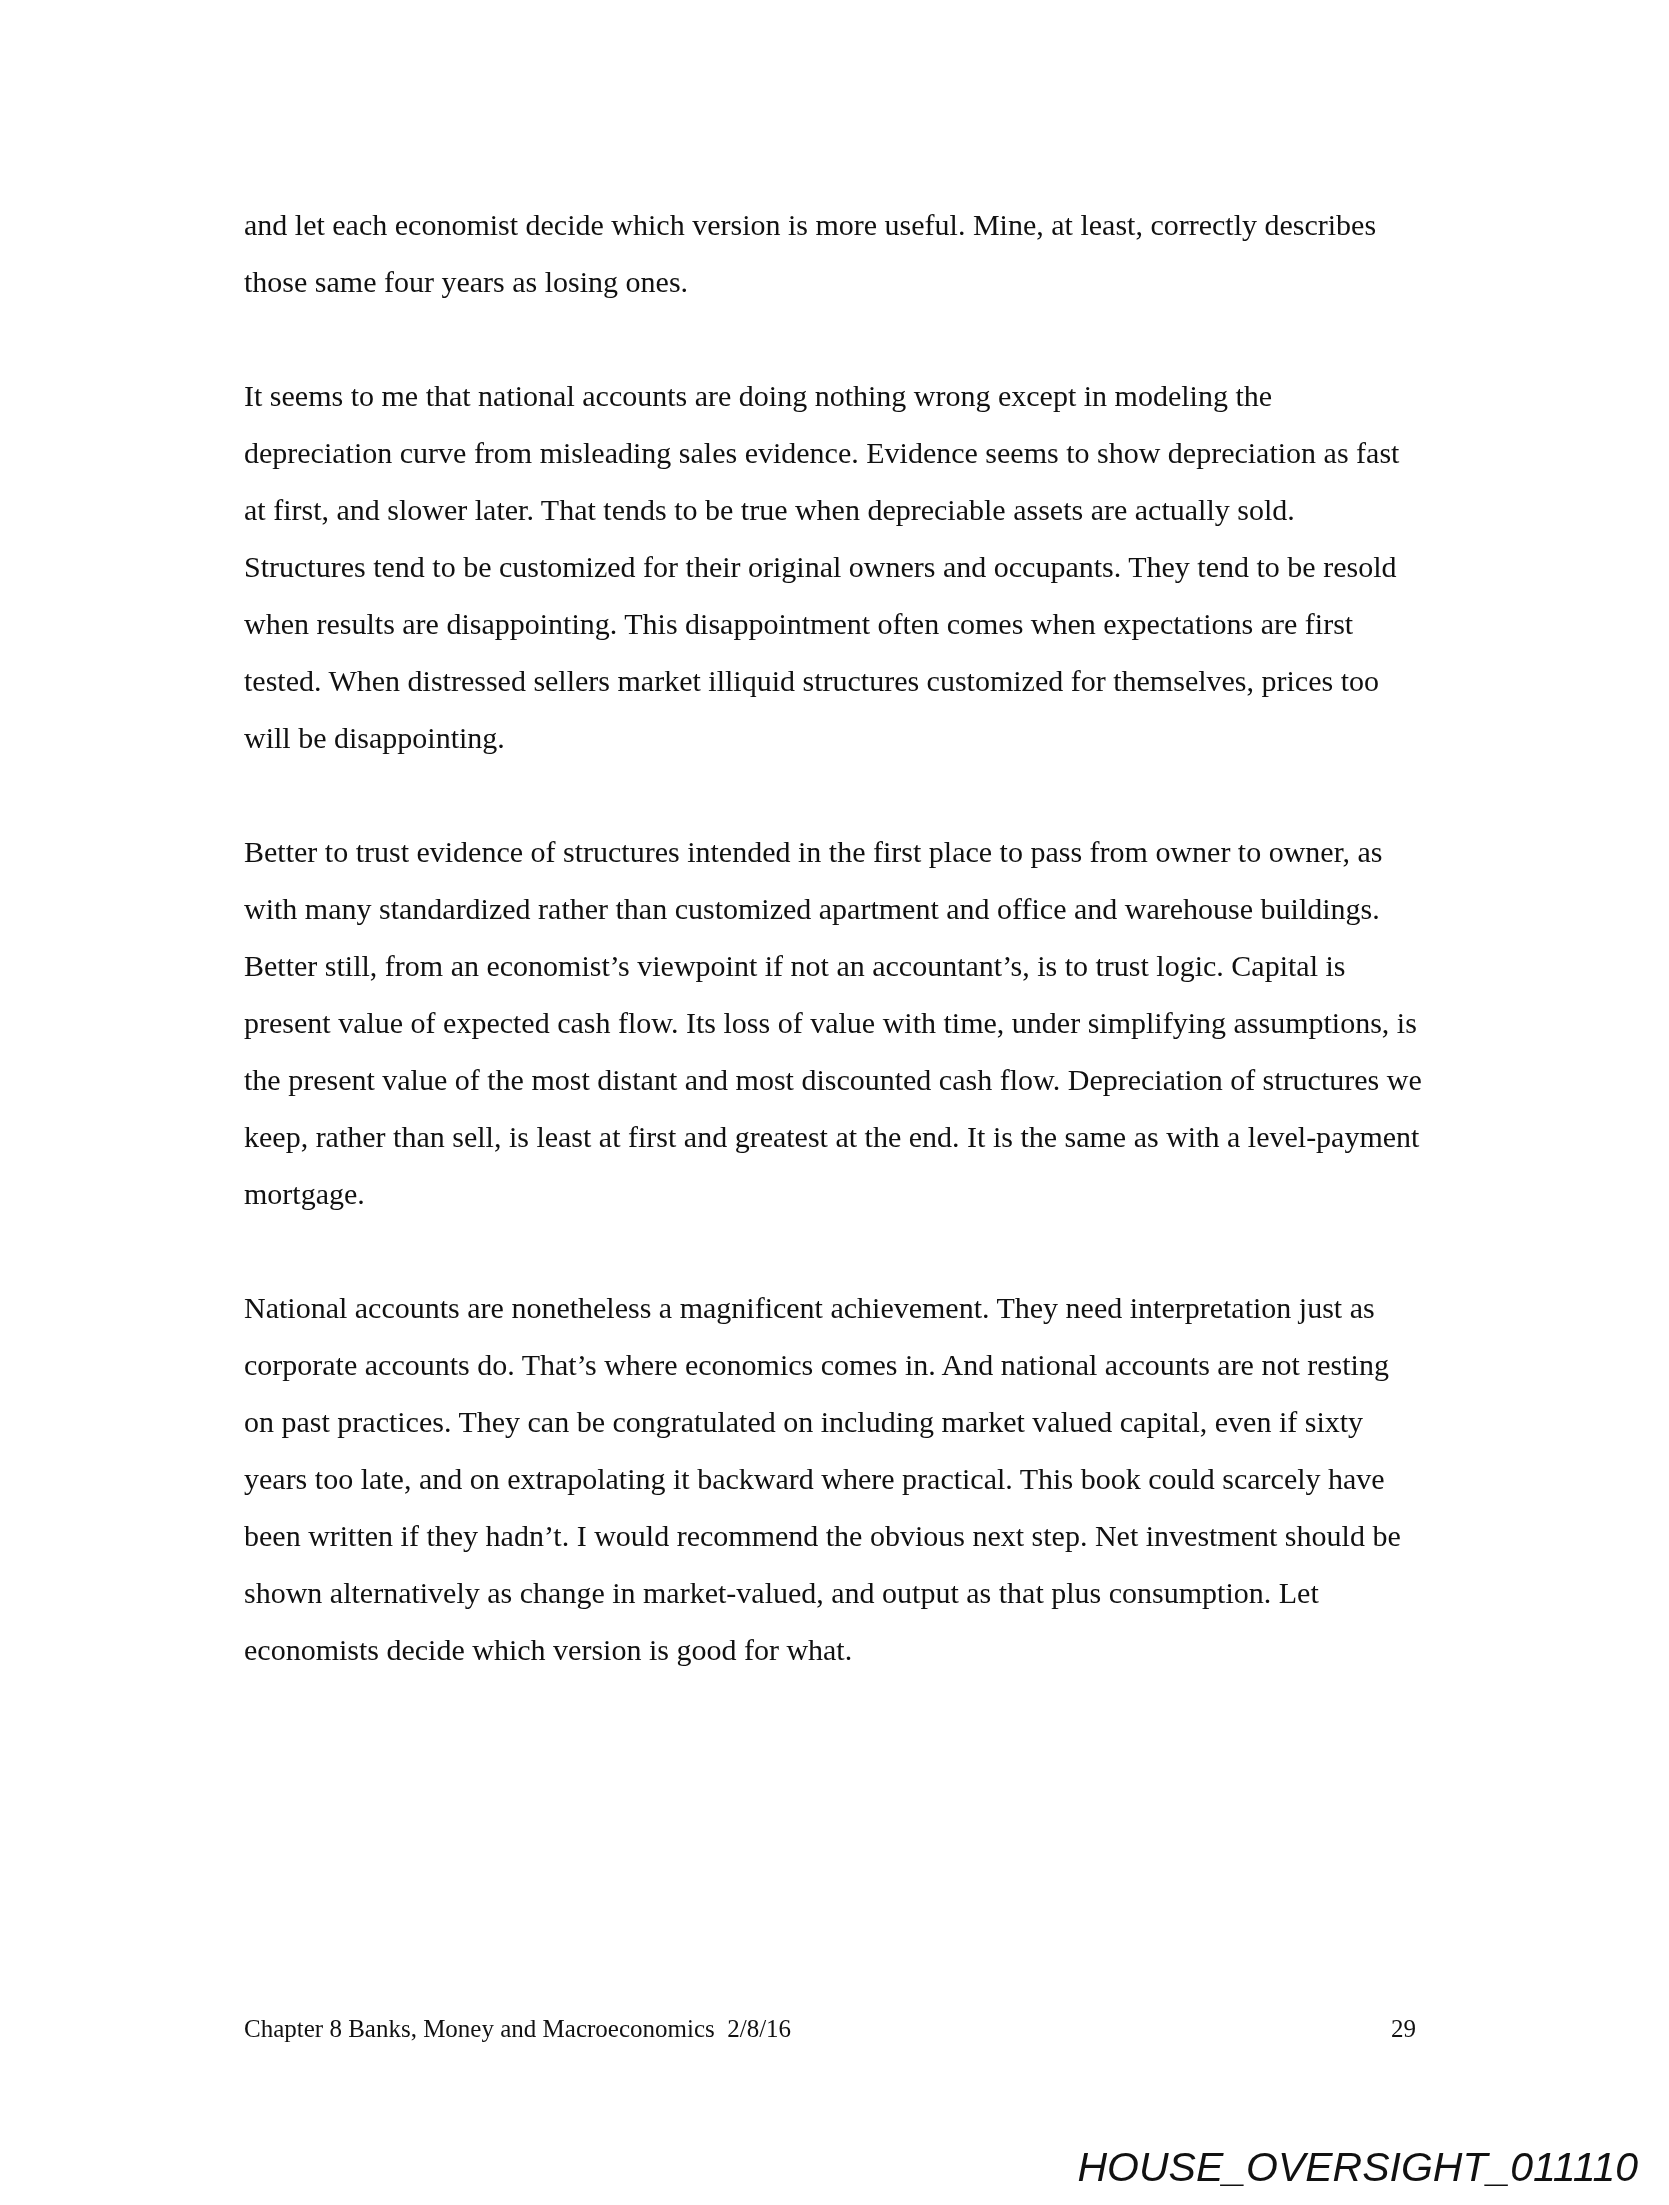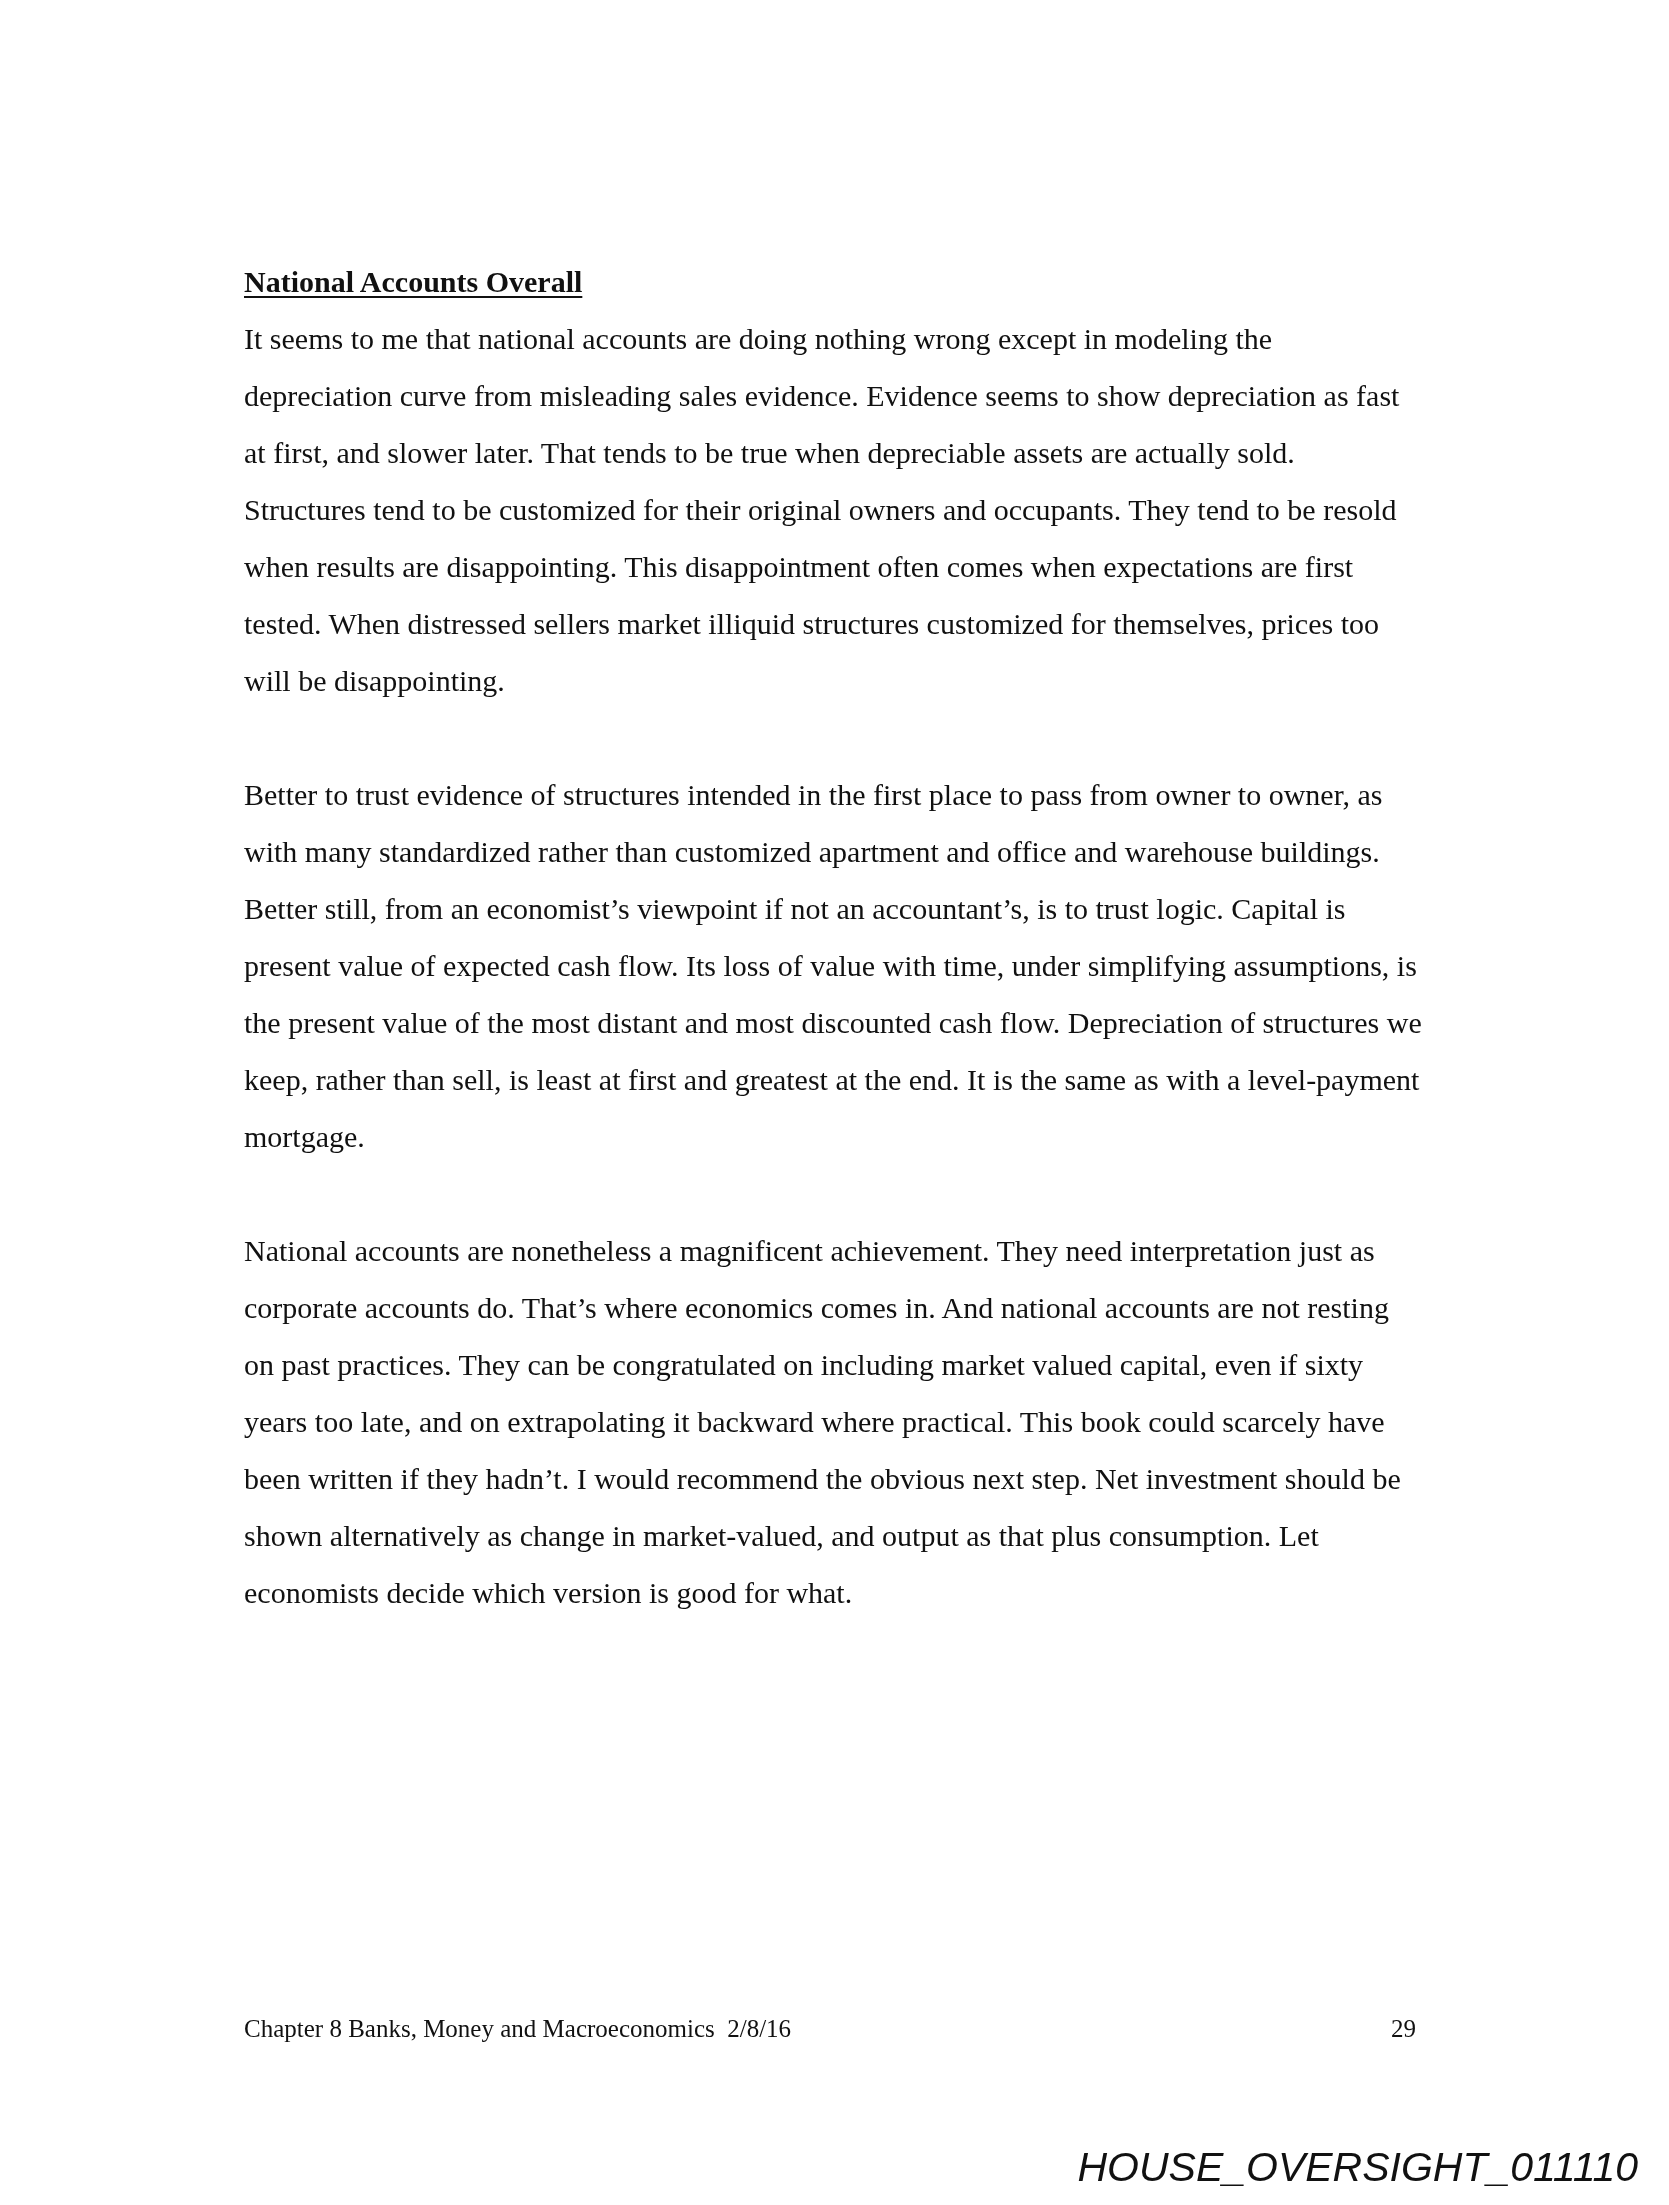--- a/index.html
+++ b/index.html
@@ -10,22 +10,22 @@
   .gap { height: 57px; }
   .heading { font-weight: bold; text-decoration: underline; text-underline-offset: 3.9px; text-decoration-thickness: 2px; margin: 0; }
   .footer { position: absolute; top: 2015px; left: 244px; width: 1172px;
             font-family: "Liberation Serif", "DejaVu Serif", serif; font-size: 25px; display: flex; justify-content: space-between; }
   .bates { position: absolute; top: 2144px; right: 31px; font-family: "Liberation Sans", "DejaVu Sans", sans-serif; font-size: 41px; letter-spacing: 0; font-style: italic; }
 </style>
 </head>
 <body>
 
 <div class="page">
+  <p class="para">and let each economist decide which version is more useful. Mine, at least, correctly describes those same four years as losing ones.</p>
   <div class="gap"></div>
-  <p class="heading">National Accounts Overall</p>
   <p class="para">It seems to me that national accounts are doing nothing wrong except in modeling the depreciation curve from misleading sales evidence.  Evidence seems to show depreciation as fast at first, and slower later. That tends to be true when depreciable assets are actually sold. Structures tend to be customized for their original owners and occupants. They tend to be resold when results are disappointing. This disappointment often comes when expectations are first tested. When distressed sellers market illiquid structures customized for themselves, prices too will be disappointing.</p>
   <div class="gap"></div>
   <p class="para">Better to trust evidence of structures intended in the first place to pass from owner to owner, as with many standardized rather than customized apartment and office and warehouse buildings. Better still, from an economist’s viewpoint if not an accountant’s, is to trust logic. Capital is present value of expected cash flow. Its loss of value with time, under simplifying assumptions, is the present value of the most distant and most discounted cash flow. Depreciation of structures we keep, rather than sell, is least at first and greatest at the end. It is the same as with a level-payment mortgage.</p>
   <div class="gap"></div>
   <p class="para">National accounts are nonetheless a magnificent achievement. They need interpretation just as corporate accounts do. That’s where economics comes in. And national accounts are not resting on past practices. They can be congratulated on including market valued capital, even if sixty years too late, and on extrapolating it backward where practical. This book could scarcely have been written if they hadn’t. I would recommend the obvious next step. Net investment should be shown alternatively as change in market-valued, and output as that plus consumption. Let economists decide which version is good for what.</p>
 </div>
 
 <div class="footer">
   <span style="white-space: pre;">Chapter 8 Banks, Money and Macroeconomics  2/8/16</span>
   <span>29</span>

